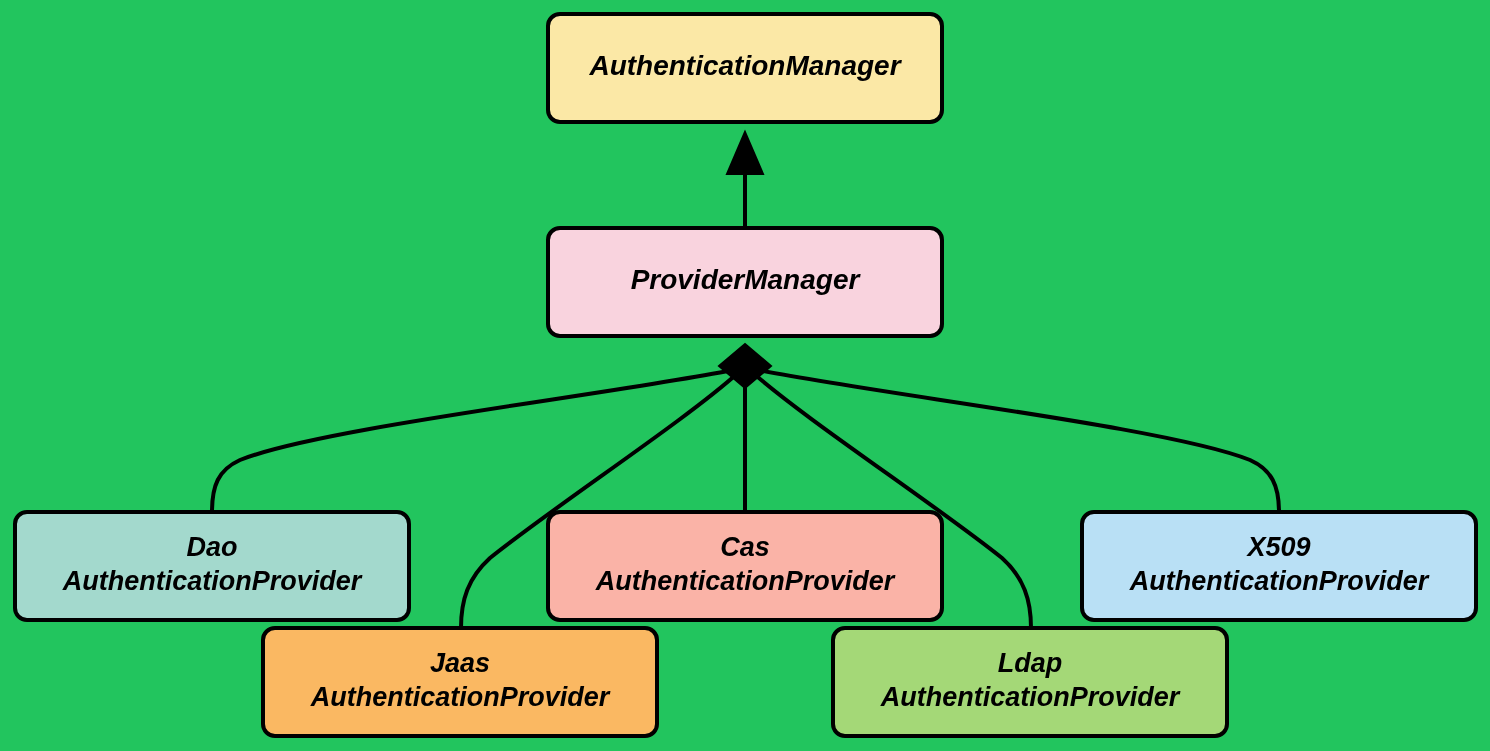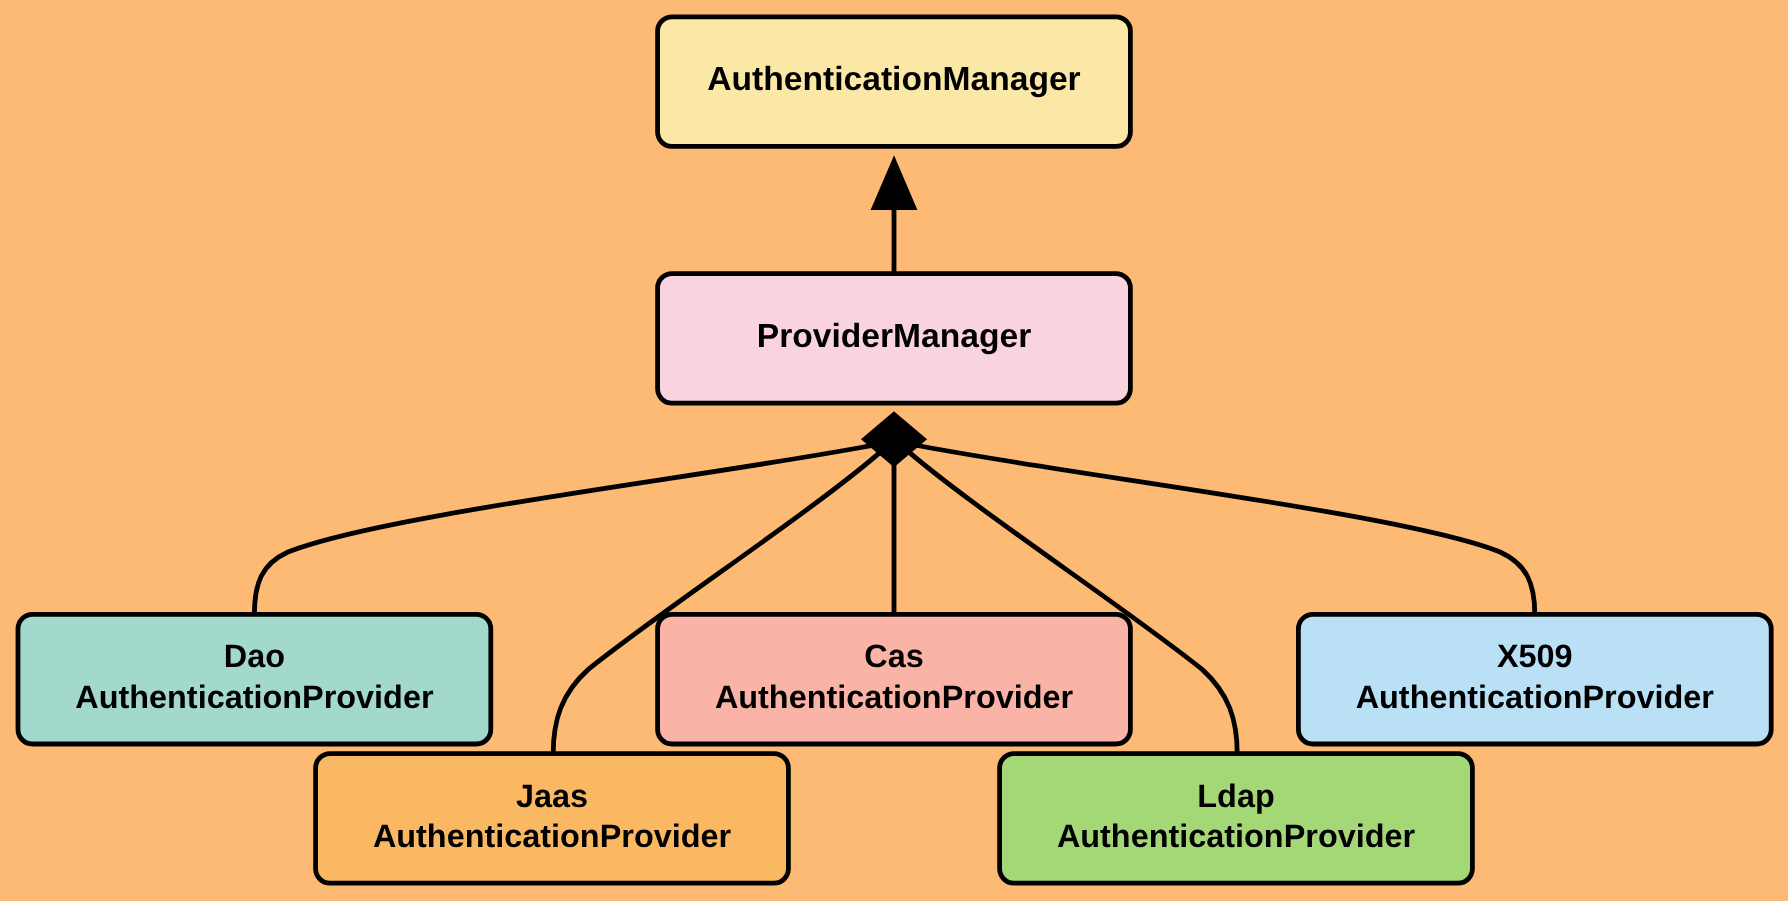--- a/index.html
+++ b/index.html
@@ -10,21 +10,22 @@
   body {
     width: 1490px;
     height: 751px;
     font-family: "Liberation Sans", sans-serif;
     overflow: hidden;
   }
   #diagram-root {
     position: relative;
     width: 1490px;
     height: 751px;
-    background: #fdba74;
+    background: #22c55e;
+    font-style: italic;
   }
   svg.diagram-canvas {
     position: absolute;
     top: 0;
     left: 0;
     width: 1490px;
     height: 751px;
     display: block;
   }
   .node-shape {

